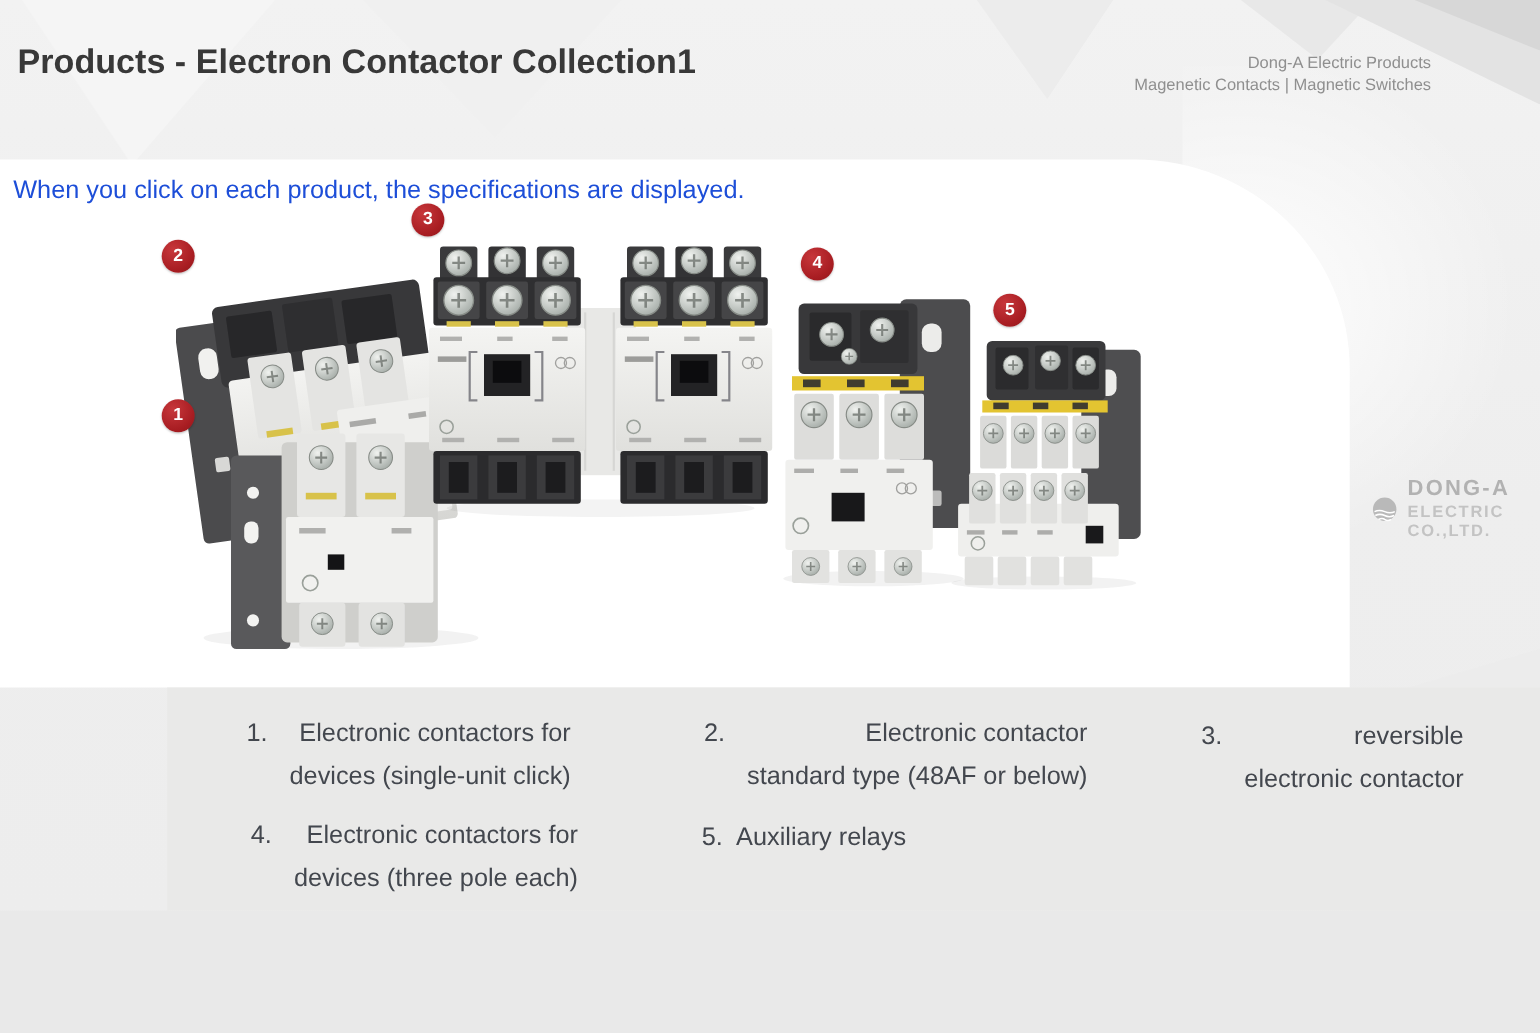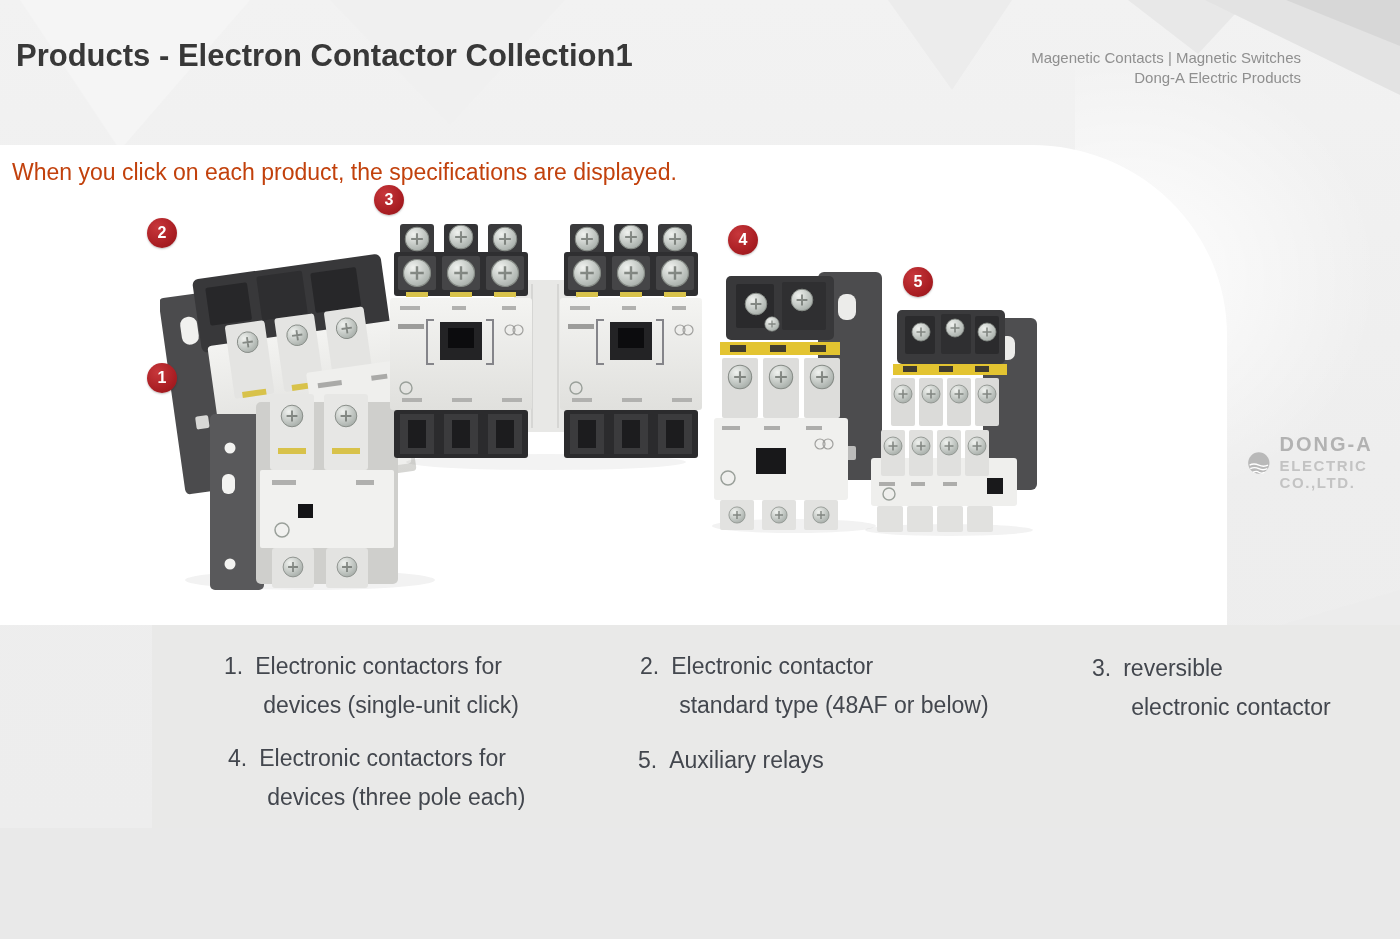--- a/index.html
+++ b/index.html
@@ -19,21 +19,21 @@
   .sweep{position:absolute;left:1075px;top:60px;width:340px;height:480px;pointer-events:none;
          background:radial-gradient(ellipse at 15% 45%, rgba(255,255,255,0.95) 0%, rgba(255,255,255,0) 62%);}
 
   
   .title{position:absolute;left:16px;top:38px;margin:0;font-size:31px;font-weight:700;color:#383838;letter-spacing:0;}
   .brand{position:absolute;right:99px;top:48px;text-align:right;color:#8f8f8f;font-size:15px;line-height:20px;}
 
   
   .card{position:absolute;left:0;top:145px;width:1227px;height:480px;background:#ffffff;
         border-top-right-radius:195px 190px;}
-  .intro{position:absolute;left:12px;top:14px;margin:0;font-size:23px;color:#c2410c;}
+  .intro{position:absolute;left:12px;top:14px;margin:0;font-size:23px;color:#1d4ed8;}
 
   
   .product{position:absolute;}
   .pA{left:160px;top:107px;width:285px;height:340px;}
   .pB{left:388px;top:77px;width:315px;height:248px;}
   .pC{left:702px;top:121px;width:188px;height:268px;}
   .pD{left:853px;top:157px;width:192px;height:235px;}
 
   
   .badge{position:absolute;width:30px;height:30px;border-radius:50%;z-index:30;
@@ -46,21 +46,21 @@
   
   .logo{position:absolute;left:1246px;top:434px;display:flex;align-items:center;gap:8px;}
   .logo-text{display:flex;flex-direction:column;}
   .logo-name{font-size:20px;font-weight:700;color:#b2b2b2;letter-spacing:2px;line-height:20px;}
   .logo-sub{font-size:15px;font-weight:700;color:#c3c3c3;letter-spacing:1.6px;margin-top:3px;}
 
   
   .legend{position:absolute;left:152px;top:625px;width:1248px;height:216px;background:#e9e9e8;}
   .litem{position:absolute;display:flex;gap:12px;font-size:23px;line-height:39px;color:#43474e;}
   .lnum{white-space:nowrap;}
-  .ltext{display:flex;flex-direction:column;}
+  .ltext{display:flex;flex-direction:column;text-align:right;}
   .l2{margin-left:8px;}
   .l2:empty{display:none;}
   .i1{left:72px;top:22px;}
   .i2{left:488px;top:22px;}
   .i3{left:940px;top:24px;}
   .i4{left:76px;top:114px;}
   .i5{left:486px;top:116px;}
 
   
   .bottom-strip{position:absolute;left:0;top:841px;width:1400px;height:98px;
@@ -100,22 +100,22 @@
   <div class="facet f6"></div>
   <div class="facet f4"></div>
   <div class="facet f3"></div>
   <div class="facet f1"></div>
   <div class="facet f2"></div>
   <div class="facet f7"></div>
   <div class="sweep"></div>
 
   <h1 class="title">Products - Electron Contactor Collection1</h1>
   <div class="brand">
+    <div>Dong-A Electric Products</div>
     <div>Magenetic Contacts  |  Magnetic Switches</div>
-    <div>Dong-A Electric Products</div>
   </div>
 
   <div class="card">
     <p class="intro">When you click on each product, the specifications are displayed.</p>
 
     <div class="product pA">
       <svg width="285" height="340" viewBox="0 0 285 340">
         <ellipse cx="150" cy="328" rx="125" ry="10" fill="#1a1a1a" opacity="0.06"></ellipse>
         <g transform="rotate(-8 140 150)">
           <rect x="14" y="28" width="56" height="198" rx="5" fill="#4b4b4d"></rect>

